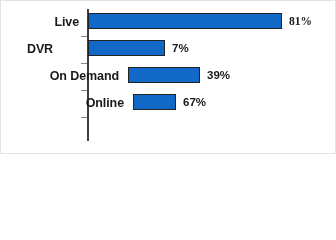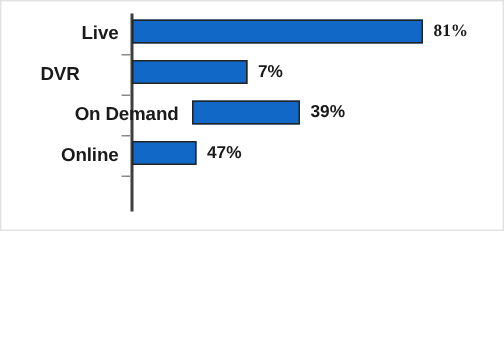--- a/index.html
+++ b/index.html
@@ -123,23 +123,23 @@
     </div>
 
     <div class="row" style="top:62px;margin-left:40px;">
       <div class="cat-label" style="color: rgb(26, 26, 26);">On Demand</div>
       <div class="bar-wrap">
         <div class="bar" style="width: 72px; background: rgb(18, 104, 198); border-color: rgb(35, 35, 35);"></div>
         <div class="val-label" style="left: 79px; color: rgb(26, 26, 26);">39%</div>
       </div>
     </div>
 
-    <div class="row" style="top:89px;">
+    <div class="row" style="top:89px;margin-left:45px;">
       <div class="cat-label" style="color: rgb(26, 26, 26);">Online</div>
       <div class="bar-wrap">
         <div class="bar" style="width: 43px; background: rgb(18, 104, 198); border-color: rgb(35, 35, 35);"></div>
-        <div class="val-label" style="left: 50px; color: rgb(26, 26, 26);">47%</div>
+        <div class="val-label" style="left: 50px; color: rgb(26, 26, 26);">67%</div>
       </div>
     </div>
 
 
   </div>
 </div>
 
 </body></html>

